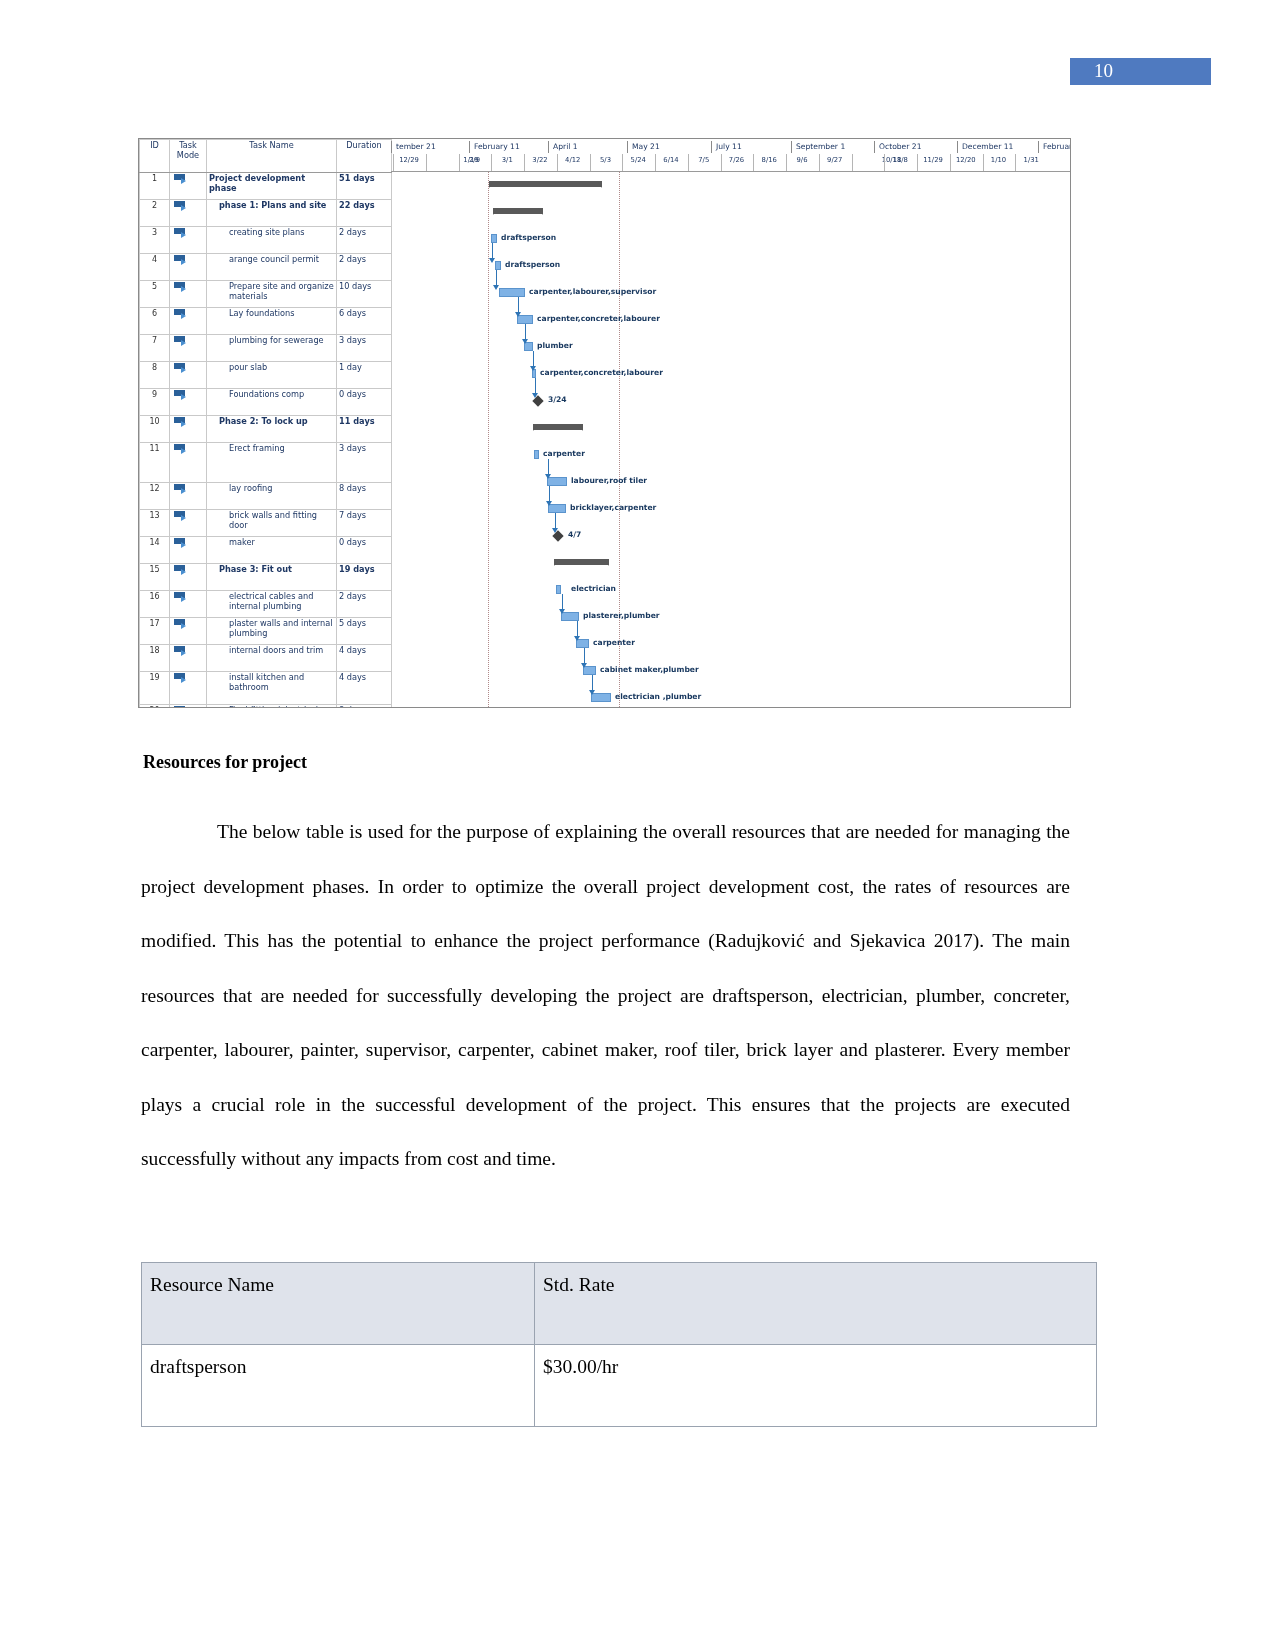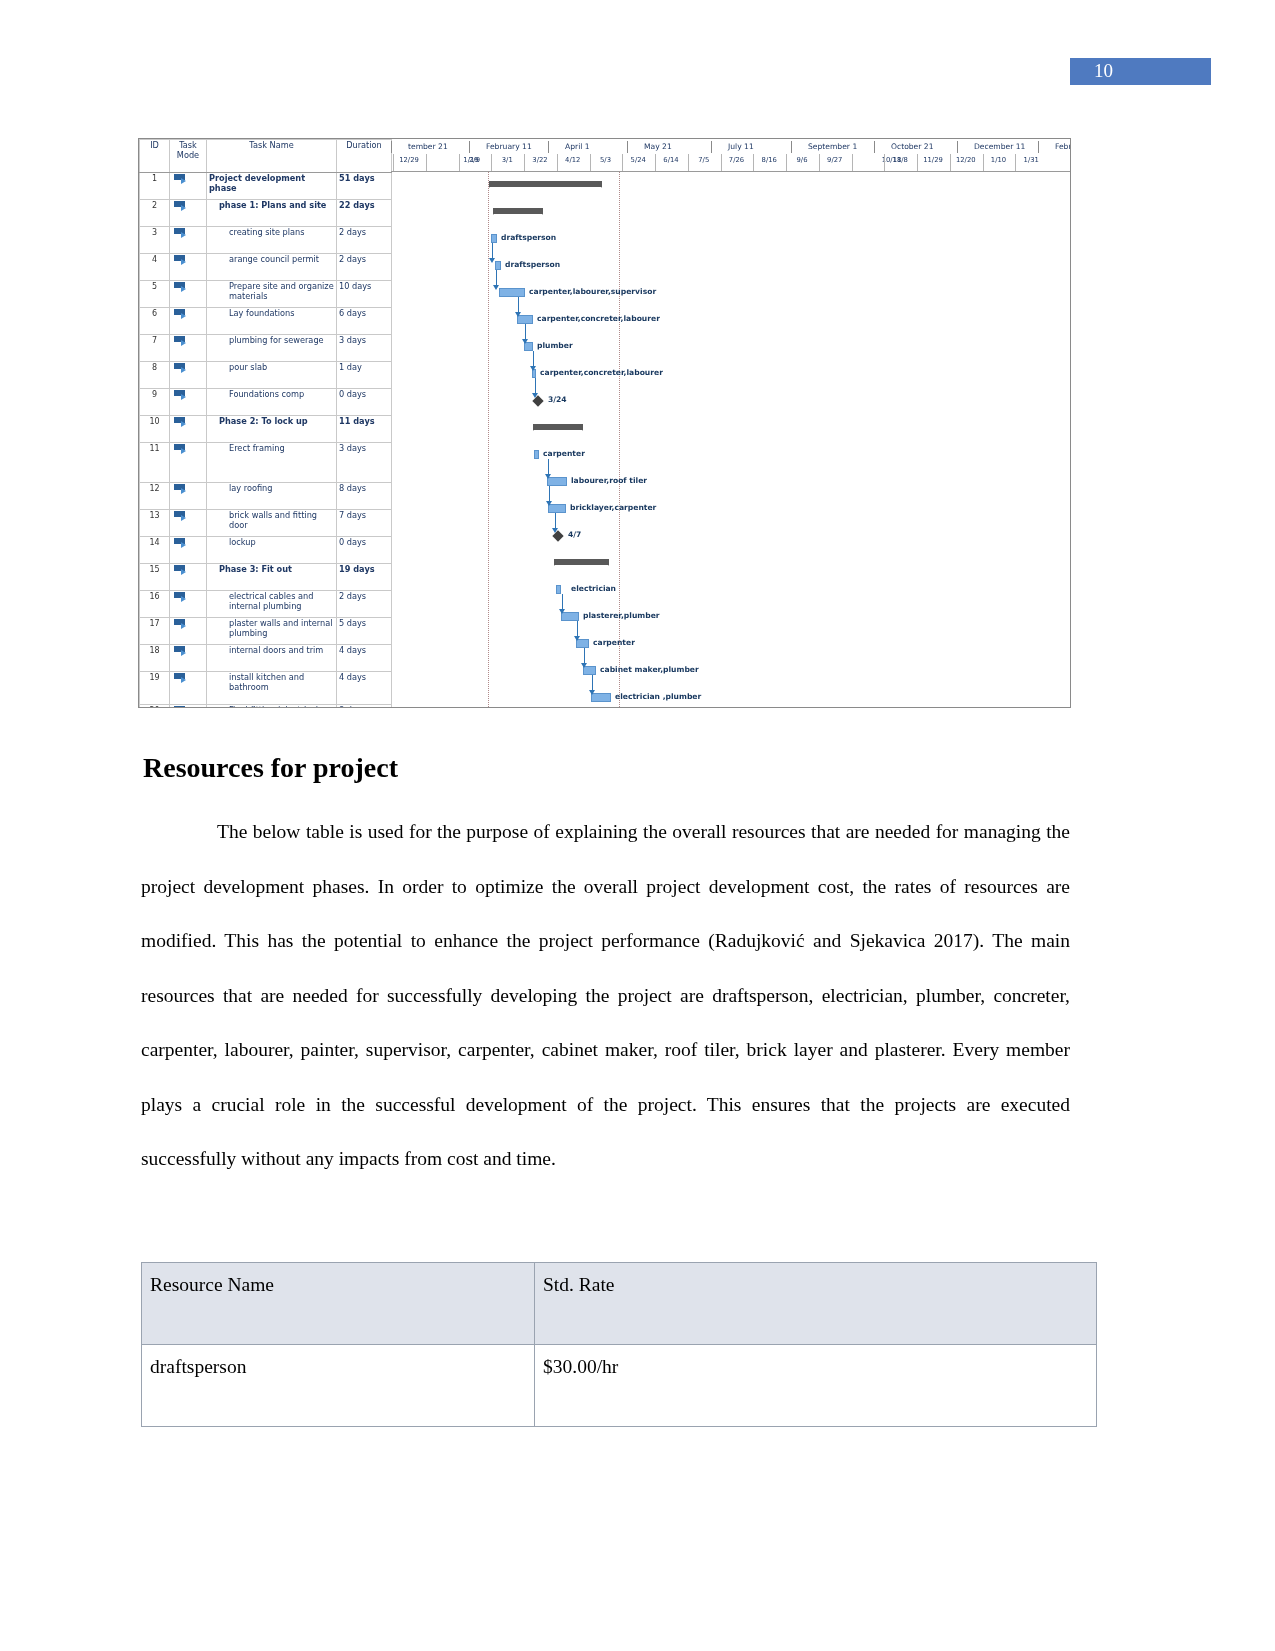--- a/index.html
+++ b/index.html
@@ -145,21 +145,21 @@
     height: 33px;
     border-bottom: 1px solid #9a9a9a;
     box-sizing: border-box;
   }
   .tl-month {
     position: absolute;
     top: 2px;
     font-size: 7.6px;
     color: #1f3864;
     white-space: nowrap;
-    padding-left: 16px;
+    padding-left: 4px;
     border-left: 1px solid #8a8a8a;
     height: 12px;
     line-height: 11px;
   }
   .tl-week {
     position: absolute;
     top: 17px;
     font-size: 6.8px;
     color: #1f3864;
     white-space: nowrap;
@@ -237,21 +237,21 @@
     color: #17375e;
     white-space: nowrap;
     line-height: 9px;
   }
 
   
   .section-heading {
     position: absolute;
     left: 143px;
     top: 752px;
-    font-size: 28px;
+    font-size: 18px;
     font-weight: bold;
   }
   .body-text {
     position: absolute;
     left: 141px;
     top: 805px;
     width: 929px;
     font-size: 19.5px;
     line-height: 54.5px;
     text-align: justify;
@@ -393,21 +393,21 @@
           </tr>
           <tr class="lvl3" style="height: 27px;">
             <td class="id-cell">13</td>
             <td class="mode-cell"><span class="mode-icon"><i></i><i class="arrow"></i></span></td>
             <td class="name-cell">brick walls and fitting door</td>
             <td class="dur-cell">7 days</td>
           </tr>
           <tr class="lvl3" style="height: 27px;">
             <td class="id-cell">14</td>
             <td class="mode-cell"><span class="mode-icon"><i></i><i class="arrow"></i></span></td>
-            <td class="name-cell">lockup</td>
+            <td class="name-cell">maker</td>
             <td class="dur-cell">0 days</td>
           </tr>
           <tr class="lvl2" style="height: 27px;">
             <td class="id-cell">15</td>
             <td class="mode-cell"><span class="mode-icon"><i></i><i class="arrow"></i></span></td>
             <td class="name-cell">Phase 3: Fit out</td>
             <td class="dur-cell">19 days</td>
           </tr>
           <tr class="lvl3" style="height: 27px;">
             <td class="id-cell">16</td>

